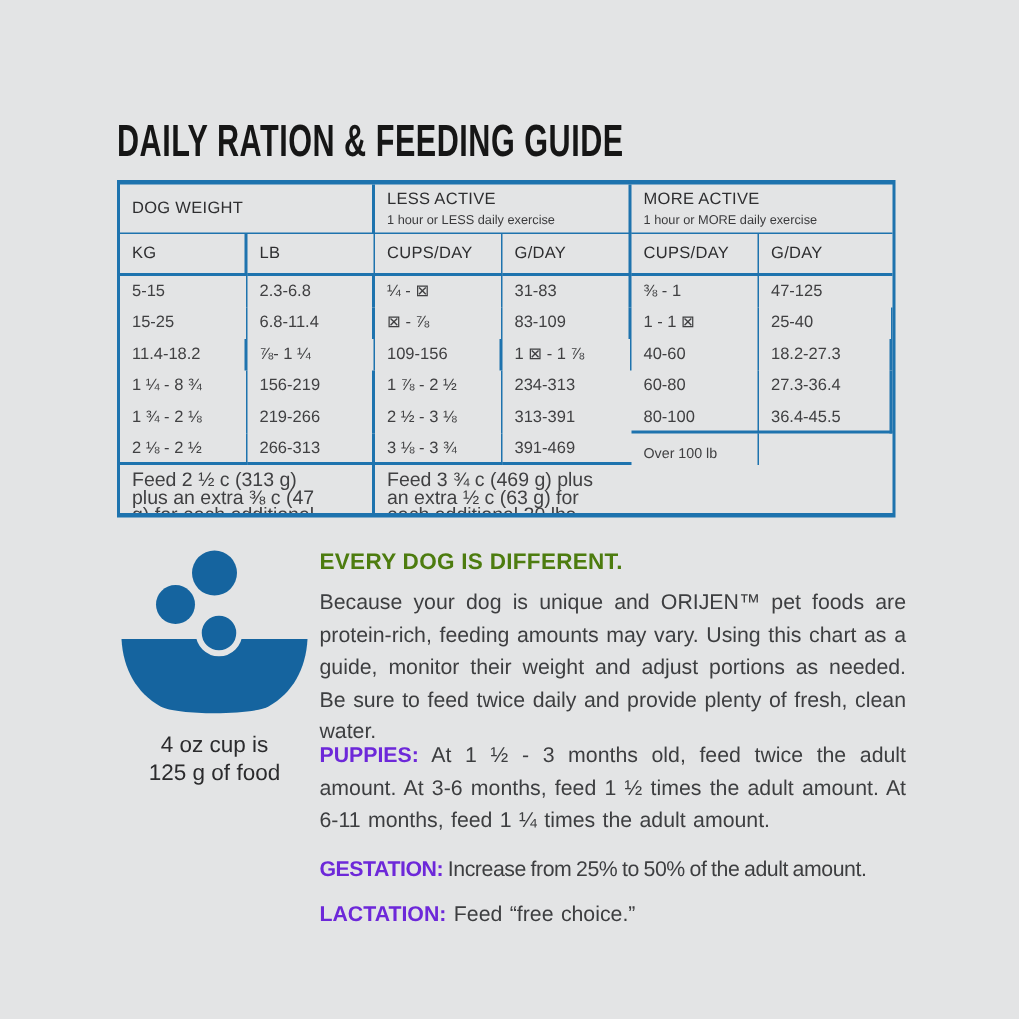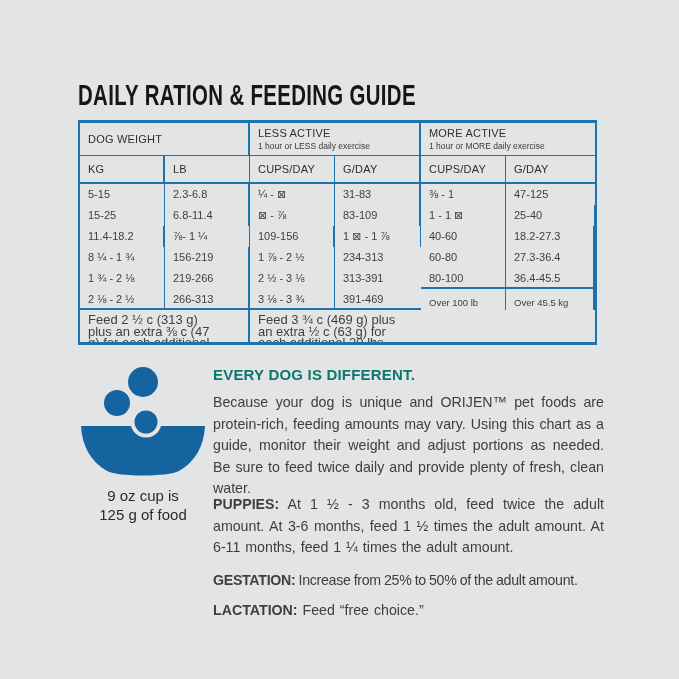--- a/index.html
+++ b/index.html
@@ -43,27 +43,27 @@
   .group-sub{font-size:8.5px;color:#3a3a3c;margin-top:2px;}
   .colhead{line-height:26px;font-size:11px;color:#2e2e30;letter-spacing:0.2px;}
   .data-cell{line-height:21px;}
   .footer-weight{line-height:28px;font-size:9.5px;}
   .footer-feed{font-size:13px;line-height:11.5px;padding-top:4px;padding-right:24px;}
   
   .bowl-wrap{position:absolute;left:78px;top:366px;width:130px;}
   .bowl-caption{margin-top:2px;text-align:center;font-size:15px;line-height:19px;color:#2b2b2d;}
   
   .info-block{position:absolute;left:213px;width:391px;color:#3d3e40;}
-  .info-heading{top:366px;font-size:15px;font-weight:bold;color:#0f766e;letter-spacing:0.2px;}
+  .info-heading{top:366px;font-size:15px;font-weight:bold;color:#4d7c0f;letter-spacing:0.2px;}
   .info-body{top:392px;font-size:14.2px;line-height:21.5px;text-align:justify;word-spacing:1px;}
   .para{font-size:14.2px;line-height:21.5px;text-align:justify;word-spacing:1px;}
   .puppies{top:494px;}
   .gestation{top:570px;white-space:nowrap;letter-spacing:-0.3px;word-spacing:-0.5px;text-align:left;}
   .lactation{top:600px;white-space:nowrap;text-align:left;}
-  .lbl{font-weight:bold;color:#404040;}
+  .lbl{font-weight:bold;color:#6d28d9;}
 </style>
 </head>
 <body>
 
 <div class="title">DAILY RATION &amp; FEEDING GUIDE</div>
 
 <div class="feed-table">
 
   <div class="cell span2 group-cell vr-strong hb-thin">
     <div class="group-label">DOG WEIGHT</div>
@@ -98,54 +98,53 @@
   <div class="cell data-cell vr-thin">1 - 1 ⊠</div>
 
   <div class="cell data-cell vr-thin">25-40</div>
   <div class="cell data-cell vr-strong">11.4-18.2</div>
   <div class="cell data-cell vr-thin">⅞- 1 ¼</div>
   <div class="cell data-cell vr-strong">109-156</div>
   <div class="cell data-cell vr-thin">1 ⊠ - 1 ⅞</div>
 
   <div class="cell data-cell vr-thin">40-60</div>
   <div class="cell data-cell vr-strong">18.2-27.3</div>
-  <div class="cell data-cell vr-thin">8 ¼ - 1 ¾</div>
+  <div class="cell data-cell vr-thin">1 ¼ - 8 ¾</div>
   <div class="cell data-cell vr-strong">156-219</div>
   <div class="cell data-cell vr-thin">1 ⅞ - 2 ½</div>
   <div class="cell data-cell">234-313</div>
 
   <div class="cell data-cell vr-thin">60-80</div>
   <div class="cell data-cell vr-strong">27.3-36.4</div>
   <div class="cell data-cell vr-thin">1 ¾ - 2 ⅛</div>
   <div class="cell data-cell vr-strong">219-266</div>
   <div class="cell data-cell vr-thin">2 ½ - 3 ⅛</div>
   <div class="cell data-cell">313-391</div>
 
   <div class="cell data-cell vr-thin hb-strong">80-100</div>
   <div class="cell data-cell vr-strong hb-strong">36.4-45.5</div>
   <div class="cell data-cell vr-thin hb-strong">2 ⅛ - 2 ½</div>
   <div class="cell data-cell vr-strong hb-strong">266-313</div>
   <div class="cell data-cell vr-thin hb-strong">3 ⅛ - 3 ¾</div>
   <div class="cell data-cell hb-strong">391-469</div>
 
   <div class="cell footer-weight vr-thin">Over 100 lb</div>
-  <div class="cell footer-weight vr-strong">Over 45.5 kg</div>
   <div class="cell span2 footer-feed vr-strong">Feed 2 ½ c (313 g) plus an extra ⅜ c (47 g) for each additional 20 lbs</div>
   <div class="cell span2 footer-feed">Feed 3 ¾ c (469 g) plus an extra ½ c (63 g) for each additional 20 lbs</div>
 </div>
 
 <div class="bowl-wrap">
   <svg width="130" height="114" viewBox="0 0 130 114">
     <path d="M3,60 L127,60 C126,80 117,96 101,105 C90,111 40,111 29,105 C13,96 4,80 3,60 Z" fill="#15649f"></path>
     <circle cx="68" cy="56" r="13.5" fill="#15649f" stroke="#e3e4e5" stroke-width="4"></circle>
     <circle cx="65" cy="16" r="15" fill="#15649f"></circle>
     <circle cx="39" cy="37" r="13" fill="#15649f"></circle>
   </svg>
   <div class="bowl-caption">
-    <div>9 oz cup is</div>
+    <div>4 oz cup is</div>
     <div>125 g of food</div>
   </div>
 </div>
 
 <div class="info-block info-heading">EVERY DOG IS DIFFERENT.</div>
 
 <div class="info-block info-body">Because your dog is unique and ORIJEN™ pet foods are protein-rich, feeding amounts may vary. Using this chart as a guide, monitor their weight and adjust portions as needed. Be sure to feed twice daily and provide plenty of fresh, clean water.</div>
 
 <div class="info-block para puppies">
   <span class="lbl">PUPPIES:</span>

